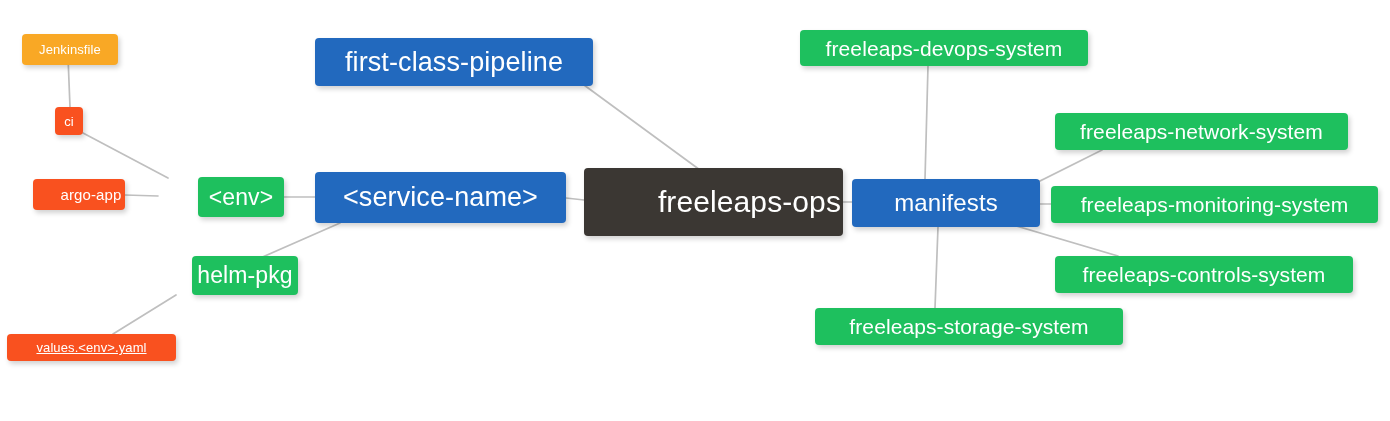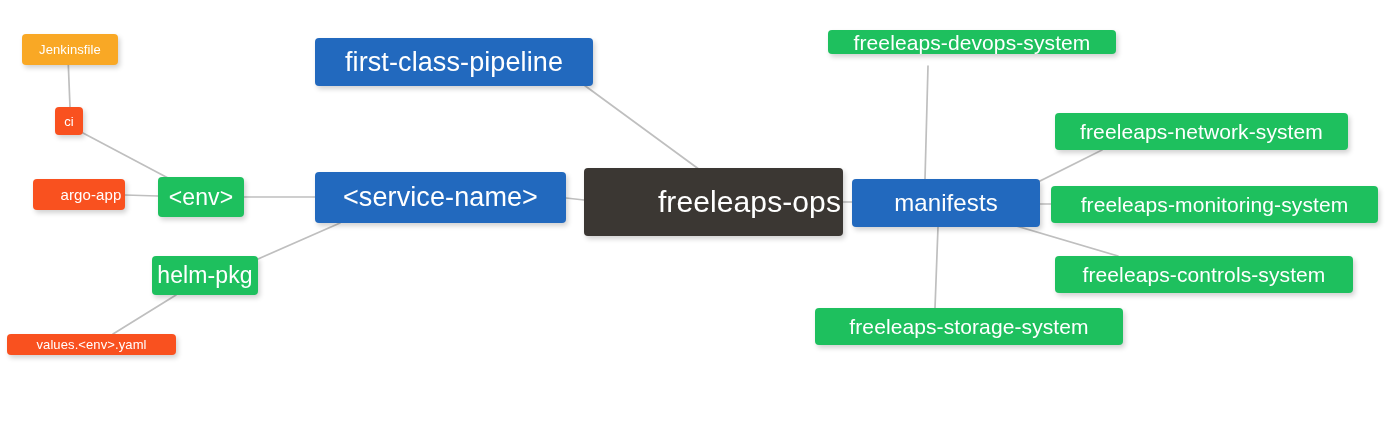--- a/index.html
+++ b/index.html
@@ -44,21 +44,21 @@
   }
   .node-label {
     display: block;
     padding: 0 2px;
   }
   
   .lvl-root   { background: #3b3733; font-size: 30px; }
   .lvl-blue   { background: #2269be; font-size: 27px; }
   .lvl-blue-s { background: #2269be; font-size: 24px; }
   .lvl-green  { background: #1ec05e; font-size: 21px; }
-  .lvl-green-m{ background: #1ec05e; font-size: 23px; }
+  .lvl-green-m{ background: #1ec05e; font-size: 23px; margin-left: 40px; }
   .lvl-orange { background: #f9a825; font-size: 13px; }
   .lvl-red    { background: #f9511f; font-size: 15px; }
   .lvl-red-s  { background: #f9511f; font-size: 13px; justify-content: center; }
 </style>
 </head>
 <body>
 
 <div id="mindmap">
   <svg id="edge-layer" viewBox="0 0 1390 421" width="1390" height="421" xmlns="http://www.w3.org/2000/svg">
       <line x1="584" y1="85" x2="700" y2="170" stroke="#bfbfbf" stroke-width="1.7" stroke-linecap="round"></line>
@@ -97,24 +97,24 @@
       </div>
       <div class="node lvl-orange" style="left: 22px; top: 26px; width: 96px; height: 31px; margin-top: 8px;">
         <span class="node-label">Jenkinsfile</span>
       </div>
       <div class="node lvl-red-s" style="left: 55px; top: 107px; width: 28px; height: 28px;">
         <span class="node-label">ci</span>
       </div>
       <div class="node lvl-red" style="left: 33px; top: 179px; width: 92px; height: 31px; padding-left: 24px;">
         <span class="node-label">argo-app</span>
       </div>
-      <div class="node lvl-red-s" style="left: 7px; top: 334px; width: 169px; height: 21px;">
+      <div class="node lvl-red-s" style="left: 7px; top: 334px; width: 169px; height: 27px; text-decoration: underline;">
         <span class="node-label">values.&lt;env&gt;.yaml</span>
       </div>
-      <div class="node lvl-green" style="left: 828px; top: 30px; width: 288px; height: 24px; text-align: right;">
+      <div class="node lvl-green" style="left: 800px; top: 30px; width: 288px; height: 36px; text-align: right;">
         <span class="node-label">freeleaps-devops-system</span>
       </div>
       <div class="node lvl-green" style="left: 1055px; top: 113px; width: 293px; height: 37px;">
         <span class="node-label">freeleaps-network-system</span>
       </div>
       <div class="node lvl-green" style="left: 1051px; top: 186px; width: 327px; height: 37px;">
         <span class="node-label">freeleaps-monitoring-system</span>
       </div>
       <div class="node lvl-green" style="left: 1055px; top: 256px; width: 298px; height: 37px;">
         <span class="node-label">freeleaps-controls-system</span>

